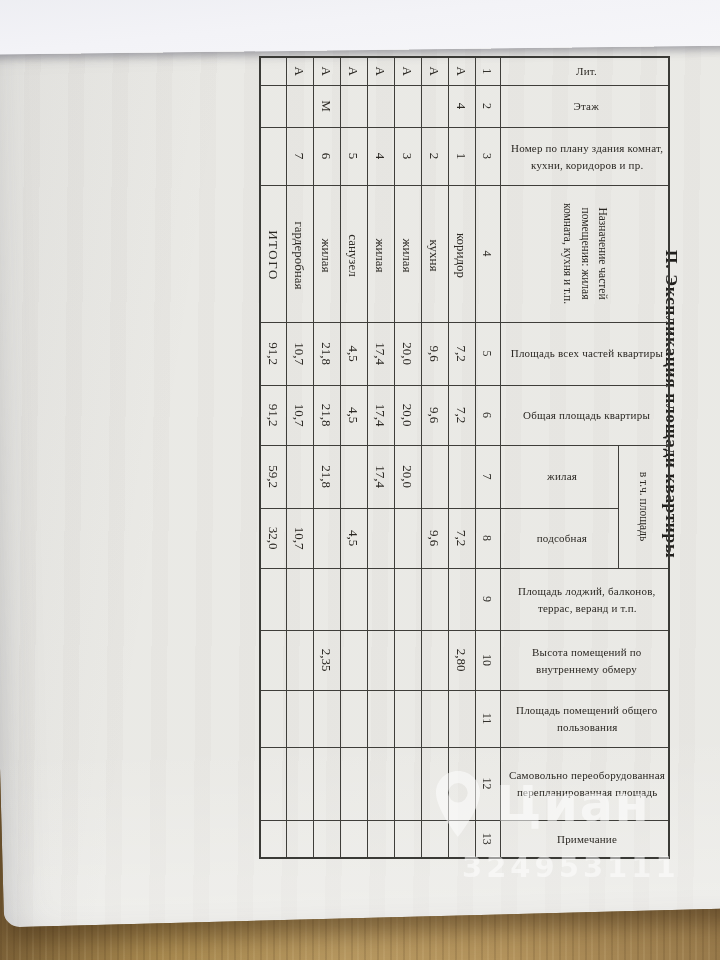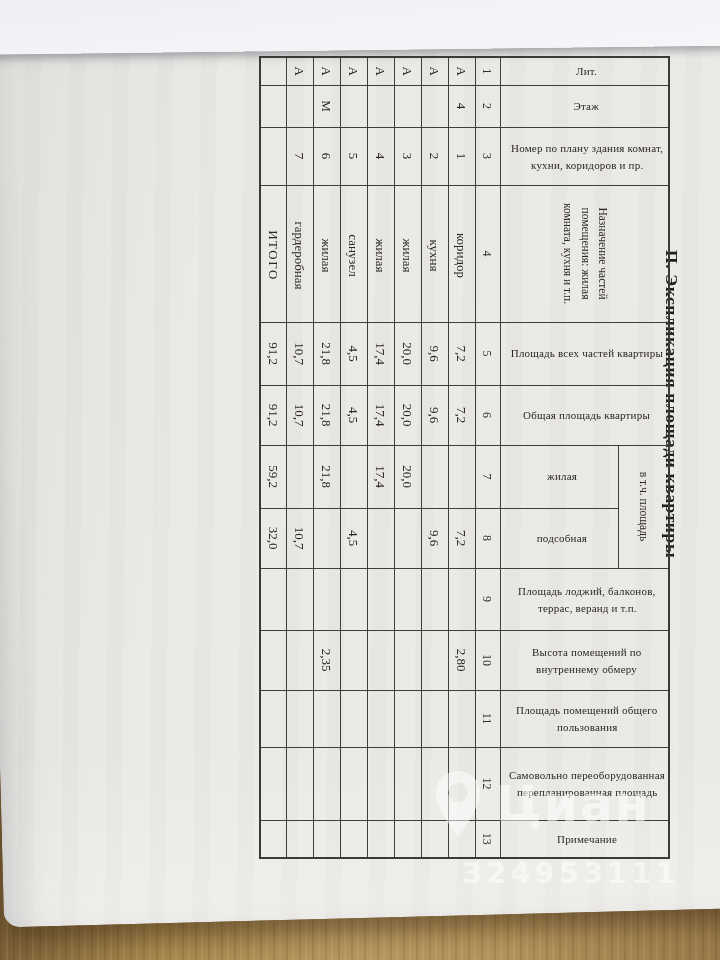--- a/index.html
+++ b/index.html
@@ -53,21 +53,21 @@
     position:absolute;left:661px;top:250px;height:400px;z-index:4;
     writing-mode:vertical-rl;white-space:nowrap;
     font-weight:bold;font-size:17.5px;letter-spacing:.6px;color:#201f1c;
   }
   
   .watermark{position:absolute;left:436px;top:770px;z-index:6;color:rgba(255,255,255,.55);
     font-family:"DejaVu Sans","Liberation Sans",sans-serif;}
   .wm-row{display:flex;align-items:center;}
   .wm-pin{width:44px;height:68px;margin-right:16px;opacity:.95;}
   .wm-brand{font-weight:bold;font-size:49px;line-height:1;letter-spacing:2px;}
-  .wm-id{font-weight:bold;font-size:29px;letter-spacing:4px;margin:18px 0 0 26px;color:rgba(255,255,255,.5);}
+  .wm-id{font-weight:bold;font-size:29px;letter-spacing:4px;margin:12px 0 0 26px;color:rgba(255,255,255,.5);}
 </style>
 </head>
 <body>
 
 <div class="paper"></div>
 
 <div class="section-title">П. Экспликация площади квартиры</div>
 
 <div class="table-wrap">
  <div class="table-rot">

